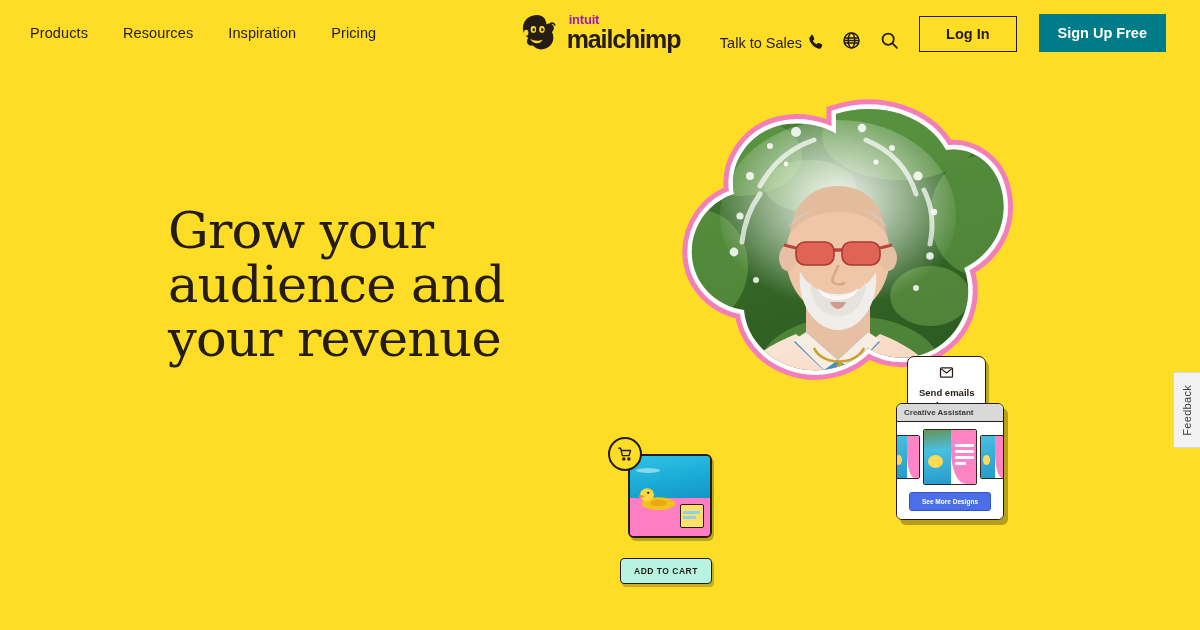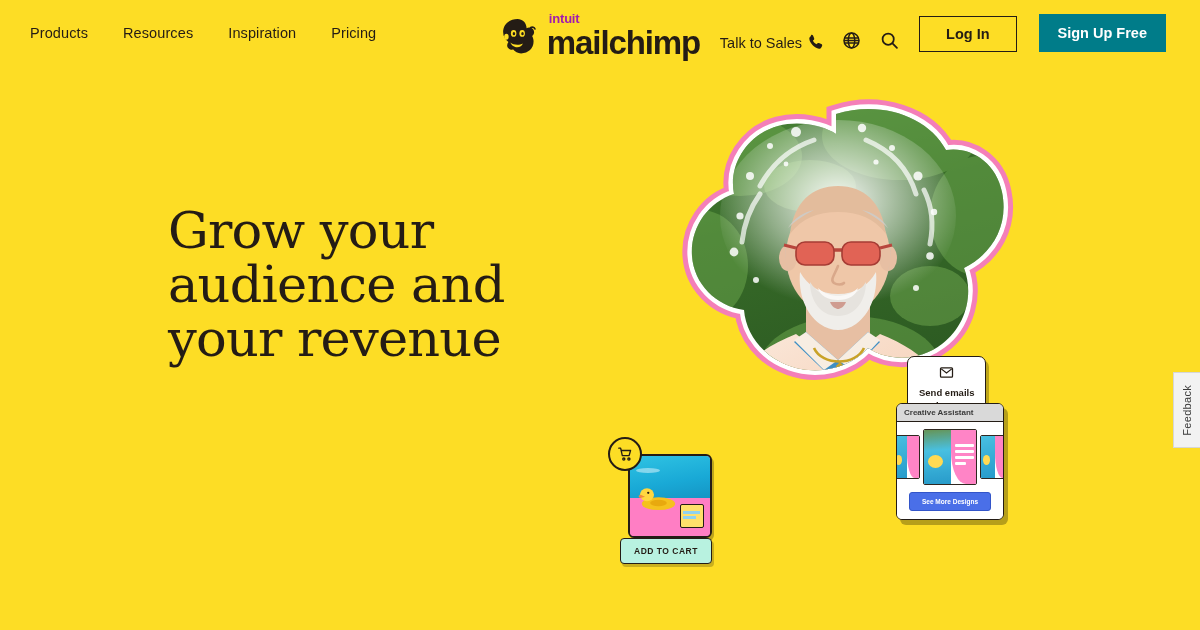--- a/index.html
+++ b/index.html
@@ -57,21 +57,21 @@
   .logo-word { display: flex; flex-direction: column; line-height: 1; }
   .logo-intuit {
     font-size: 13px;
     font-weight: 700;
     letter-spacing: -0.2px;
     color: #a21caf;
     margin-left: 2px;
     margin-bottom: 1px;
   }
   .logo-mailchimp {
-    font-size: 33px;
+    font-size: 25px;
     font-weight: 700;
     letter-spacing: -1.1px;
     color: #241C15;
   }
 
   .nav-right {
     margin-left: auto;
     display: flex;
     align-items: flex-end;
     gap: 14px;
@@ -248,21 +248,21 @@
     border: 2px solid #241C15;
     display: flex;
     align-items: center;
     justify-content: center;
     z-index: 4;
   }
 
   .add-to-cart {
     position: absolute;
     left: 20px;
-    top: 472px;
+    top: 492px;
     width: 92px;
     padding: 7px 0;
     text-align: center;
     background: #B8F2E0;
     border: 1.8px solid #241C15;
     border-radius: 4px;
     font-size: 8.5px;
     font-weight: 700;
     letter-spacing: 0.5px;
     color: #241C15;

